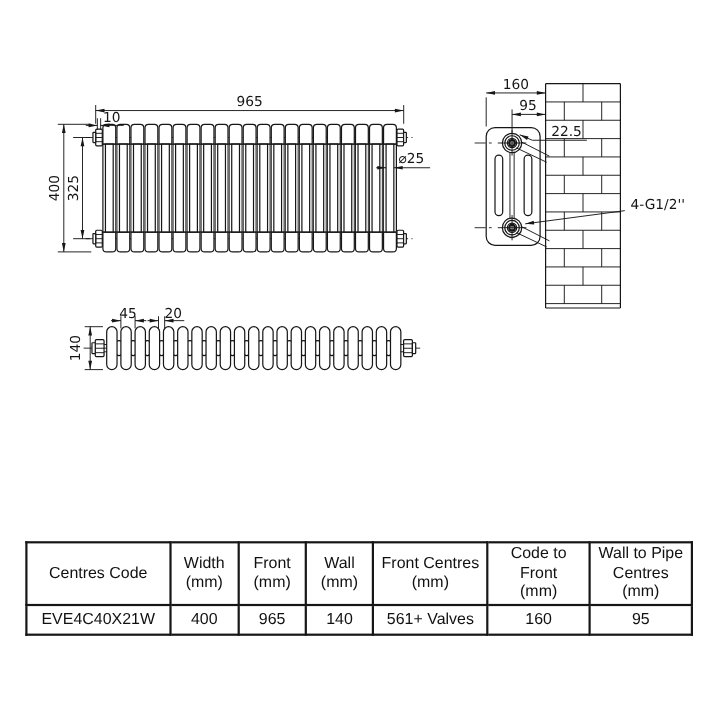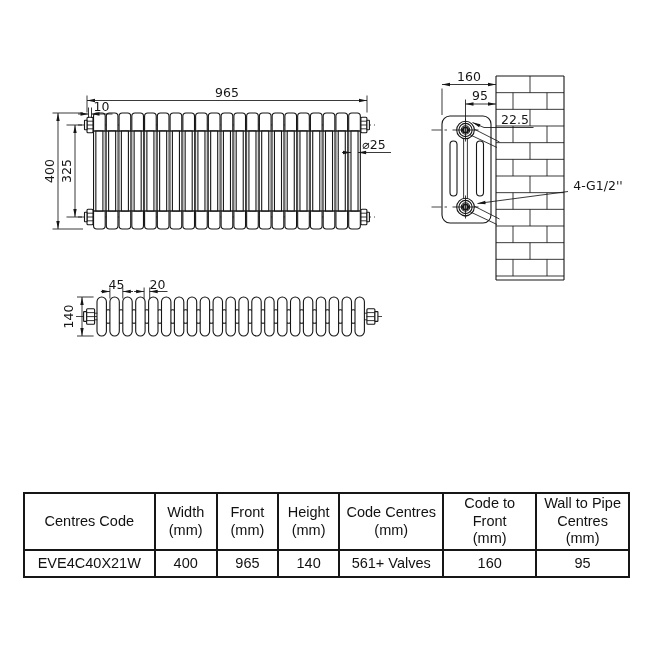--- a/index.html
+++ b/index.html
@@ -390,23 +390,23 @@
         <col style="width:91px">
         <col style="width:91px">
     </colgroup>
     <thead>
       <tr>
         <th>Centres Code</th>
         <th>Width
 (mm)</th>
         <th>Front
 (mm)</th>
-        <th>Height
-(mm)</th>
-        <th>Code Centres
+        <th>Wall
+(mm)</th>
+        <th>Front Centres
 (mm)</th>
         <th>Code to Front
 (mm)</th>
         <th>Wall to Pipe
 Centres
 (mm)</th>
       </tr>
     </thead>
     <tbody>
       <tr>

